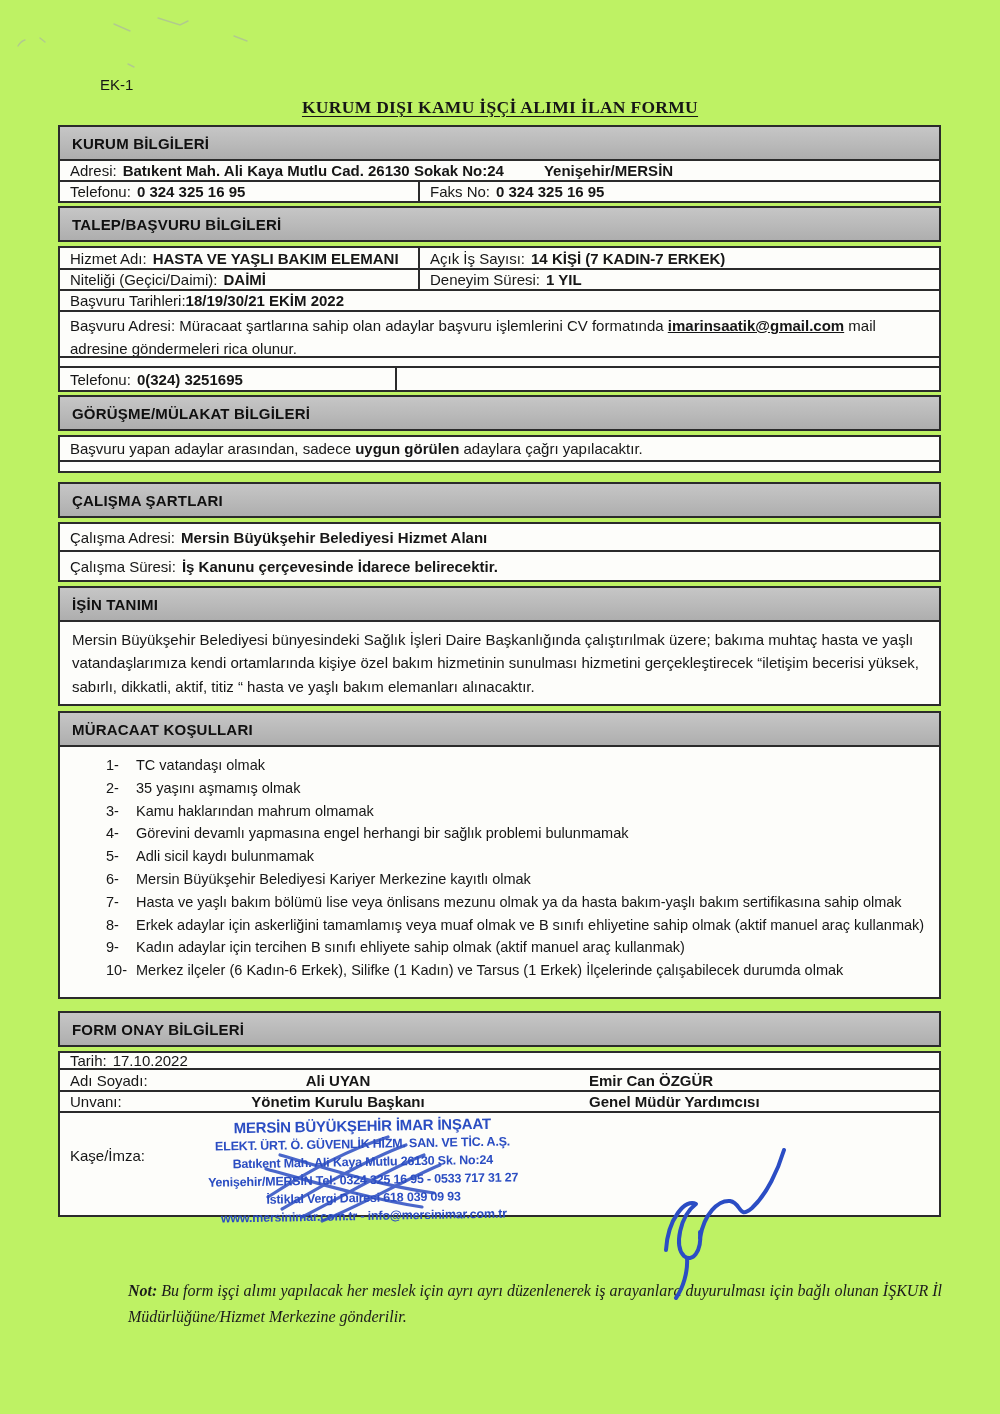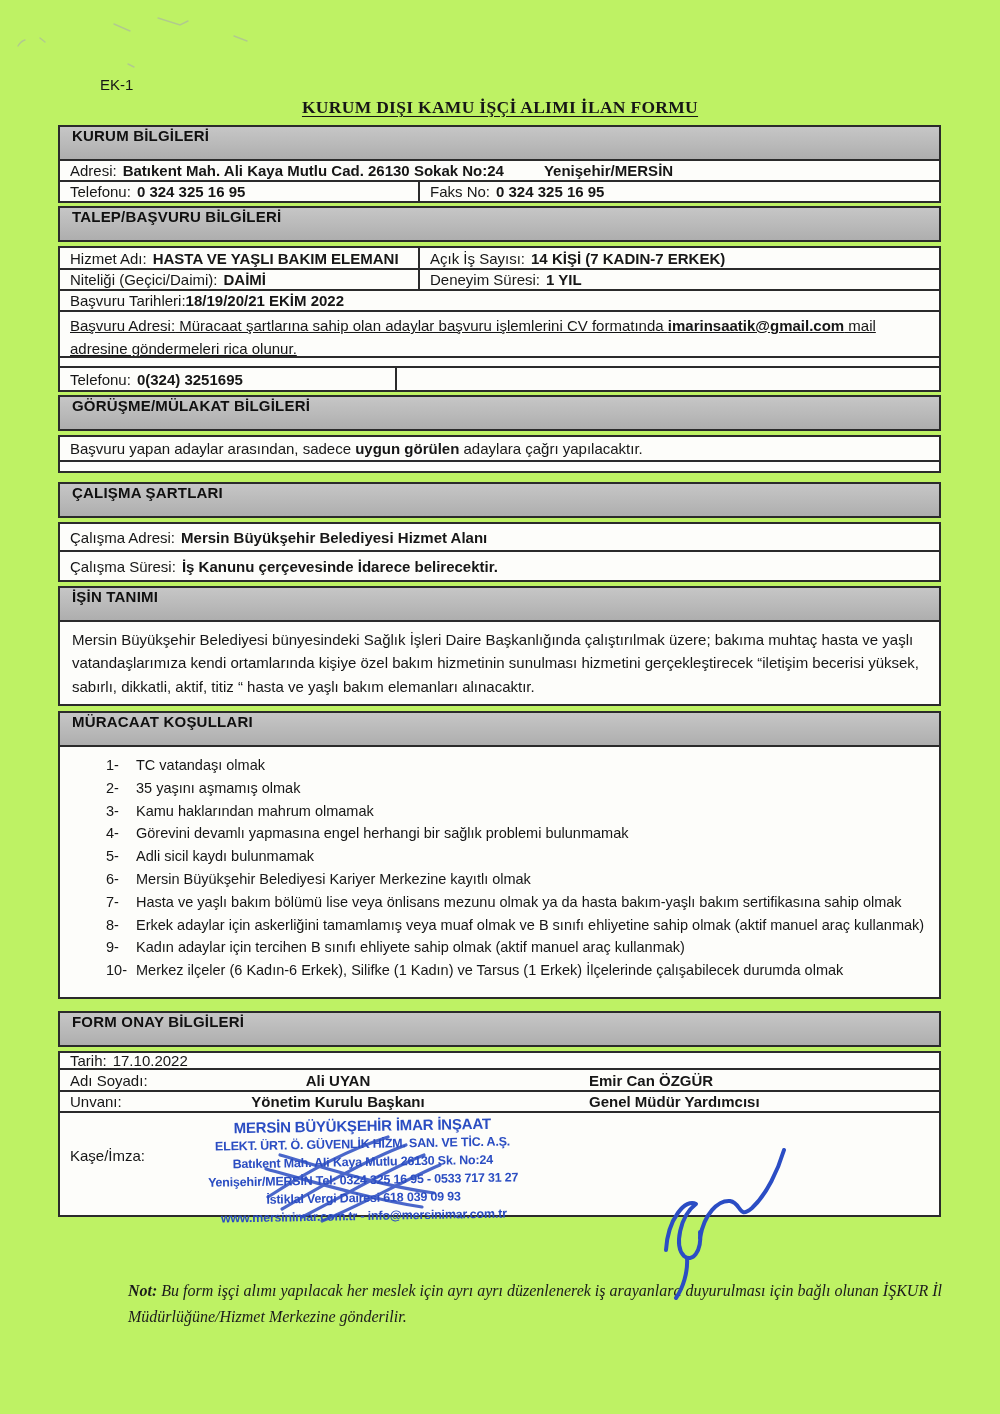--- a/index.html
+++ b/index.html
@@ -11,29 +11,29 @@
   .ek{position:absolute; left:100px; top:76px; font-size:15px;}
   .title{
     position:absolute; left:0; right:0; top:97px; text-align:center;
     font-family:"Liberation Serif", serif; font-weight:bold; font-size:17.5px;
     letter-spacing:.3px; text-decoration:underline; text-underline-offset:3px;
   }
   .tbl{position:absolute; left:58px; top:125px; width:883px;}
   .bar{
     height:36px; border:2px solid #2b2b2b; box-sizing:border-box;
     background:linear-gradient(180deg,#c6c6c6 0%,#b9b9b9 55%,#aeaeae 100%);
-    display:flex; align-items:flex-start; padding:0 12px;
+    display:flex; align-items:center; padding:0 12px;
     font-weight:bold; font-size:15px; letter-spacing:.2px; color:#101010;
   }
   .row{
     position:relative; border:2px solid #2b2b2b; box-sizing:border-box;
     margin-top:-2px; background:#fdfdfa; display:flex; align-items:center;
     padding:0 10px; font-size:15px;
   }
-  .row.blocky{display:block;text-decoration:underline;}
+  .row.blocky{display:block;}
   .g4{margin-top:4px;}
   .mt3{margin-top:3px;} .mt4{margin-top:4px;} .mt5{margin-top:5px;}
   .mt9{margin-top:9px;} .mt12{margin-top:12px;}
   .lbl{white-space:nowrap;}
   .val{font-weight:bold; margin-left:6px; white-space:nowrap;}
   .split{padding:0;}
   .cell{display:flex; align-items:center; height:100%; padding:0 10px; box-sizing:border-box;}
   .cell.first{width:360px; border-right:2px solid #2b2b2b;}
   .cell.first.w337{width:337px;}
   .r-kurumadi{height:25px;} .r-adres{height:23px;} .r-telfaks{height:23px;}
@@ -130,21 +130,21 @@
         <span class="lbl">Niteliği (Geçici/Daimi):</span>
         <span class="val">DAİMİ</span>
       </div>
       <div class="cell">
         <span class="lbl">Deneyim Süresi:</span>
         <span class="val">1 YIL</span>
       </div>
     </div>
     <div class="row r-tarihler">
       <span class="lbl">Başvuru Tarihleri:</span>
-      <span class="val" style="margin-left:0;">18/19/20/21 EKİM 2022</span>
+      <span class="val" style="margin-left:0;">18/19/30/21 EKİM 2022</span>
     </div>
     <div class="row r-basvuruadres blocky">
       <span class="lbl">Başvuru Adresi:</span><span> Müracaat şartlarına sahip olan adaylar başvuru işlemlerini CV formatında </span><span class="email">imarinsaatik@gmail.com</span><span>  mail adresine göndermeleri rica olunur.</span>
     </div>
     <div class="row r-empty1"></div>
     <div class="row r-tel2 split">
       <div class="cell first w337">
         <span class="lbl">Telefonu:</span>
         <span class="val">0(324) 3251695</span>
       </div>

